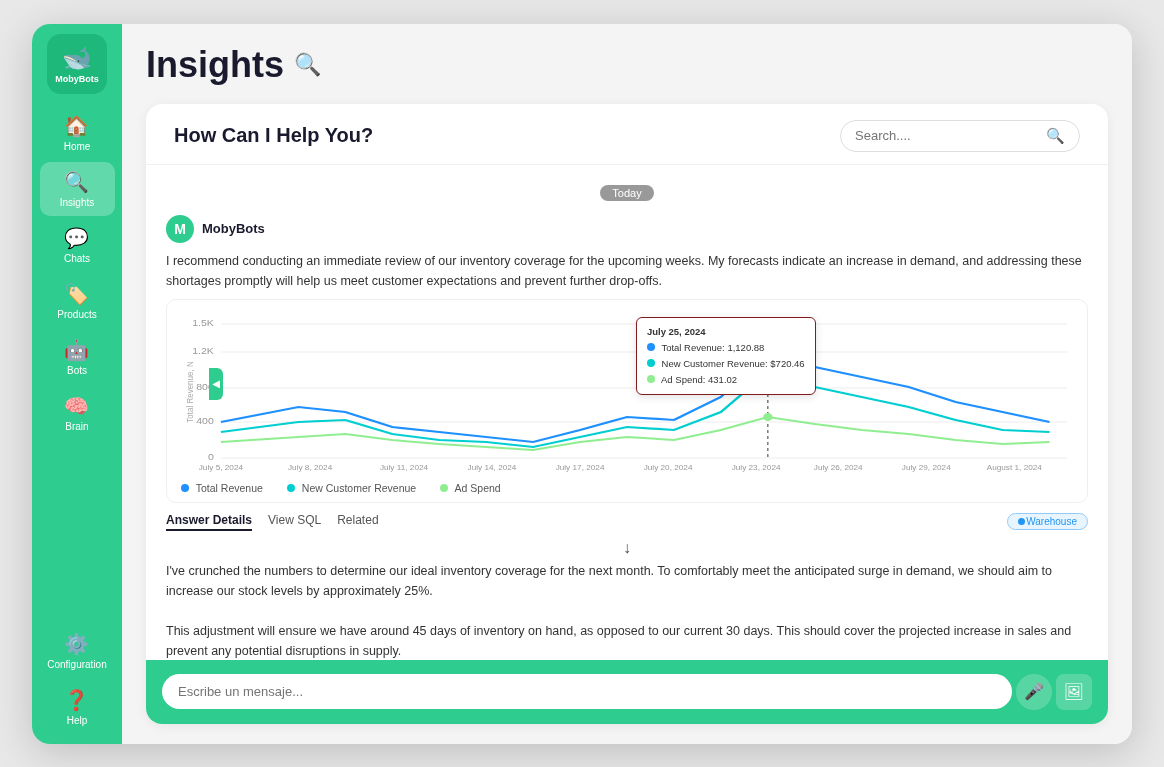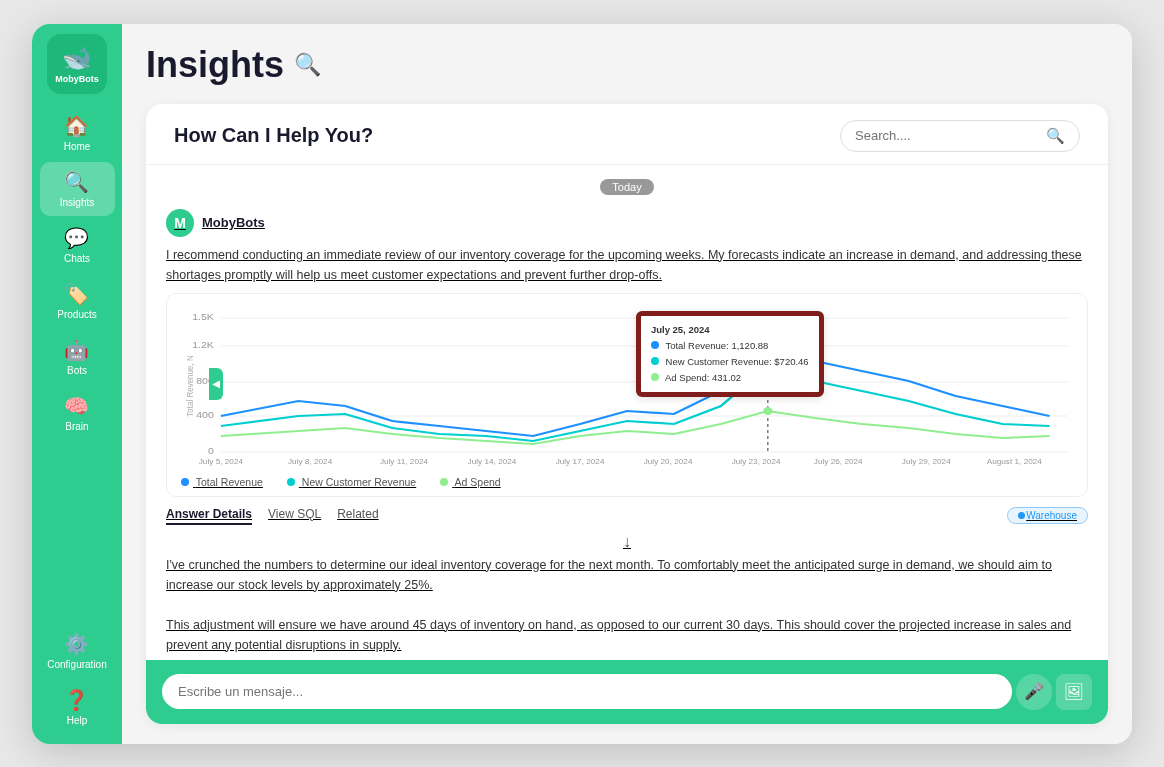--- a/index.html
+++ b/index.html
@@ -145,22 +145,21 @@
     }
     .search-btn-icon {
       font-size: 15px;
       color: #555;
       cursor: pointer;
     }
     
     .chat-area {
       flex: 1;
       overflow-y: auto;
-      padding: 12px 20px;
-      text-decoration: underline;
+      padding: 18px 20px;
     }
     
     .today-label {
       text-align: center;
       margin-bottom: 14px;
     }
     .today-badge {
       background: #999;
       color: white;
       font-size: 11px;
@@ -441,21 +440,21 @@
               <text x="265" y="158" font-size="7" fill="#999" text-anchor="middle">July 14, 2024</text>
               <text x="340" y="158" font-size="7" fill="#999" text-anchor="middle">July 17, 2024</text>
               <text x="415" y="158" font-size="7" fill="#999" text-anchor="middle">July 20, 2024</text>
               <text x="490" y="158" font-size="7" fill="#999" text-anchor="middle">July 23, 2024</text>
               <text x="560" y="158" font-size="7" fill="#999" text-anchor="middle">July 26, 2024</text>
               <text x="635" y="158" font-size="7" fill="#999" text-anchor="middle">July 29, 2024</text>
               <text x="710" y="158" font-size="7" fill="#999" text-anchor="middle">August 1, 2024</text>
             </svg>
 
             
-            <div style="position:absolute; top:5px; left:51%; background:white; border:5px solid #7f1d1d; border-radius:6px; padding:6px 10px; font-size:9.5px; color:#333; line-height:1.7; box-shadow:0 2px 8px rgba(0,0,0,0.12); white-space:nowrap;">
+            <div style="position:absolute; top:5px; left:51%; background:white; border:1px solid #7f1d1d; border-radius:6px; padding:6px 10px; font-size:9.5px; color:#333; line-height:1.7; box-shadow:0 2px 8px rgba(0,0,0,0.12); white-space:nowrap;">
               <div style="font-weight:700;">July 25, 2024</div>
               <div>
                 <span style="display:inline-block;width:8px;height:8px;background:#1E90FF;border-radius:50%;margin-right:4px;"></span>
                 <span>Total Revenue: 1,120.88</span>
               </div>
               <div>
                 <span style="display:inline-block;width:8px;height:8px;background:#00CED1;border-radius:50%;margin-right:4px;"></span>
                 <span>New Customer Revenue: $720.46</span>
               </div>
               <div>

